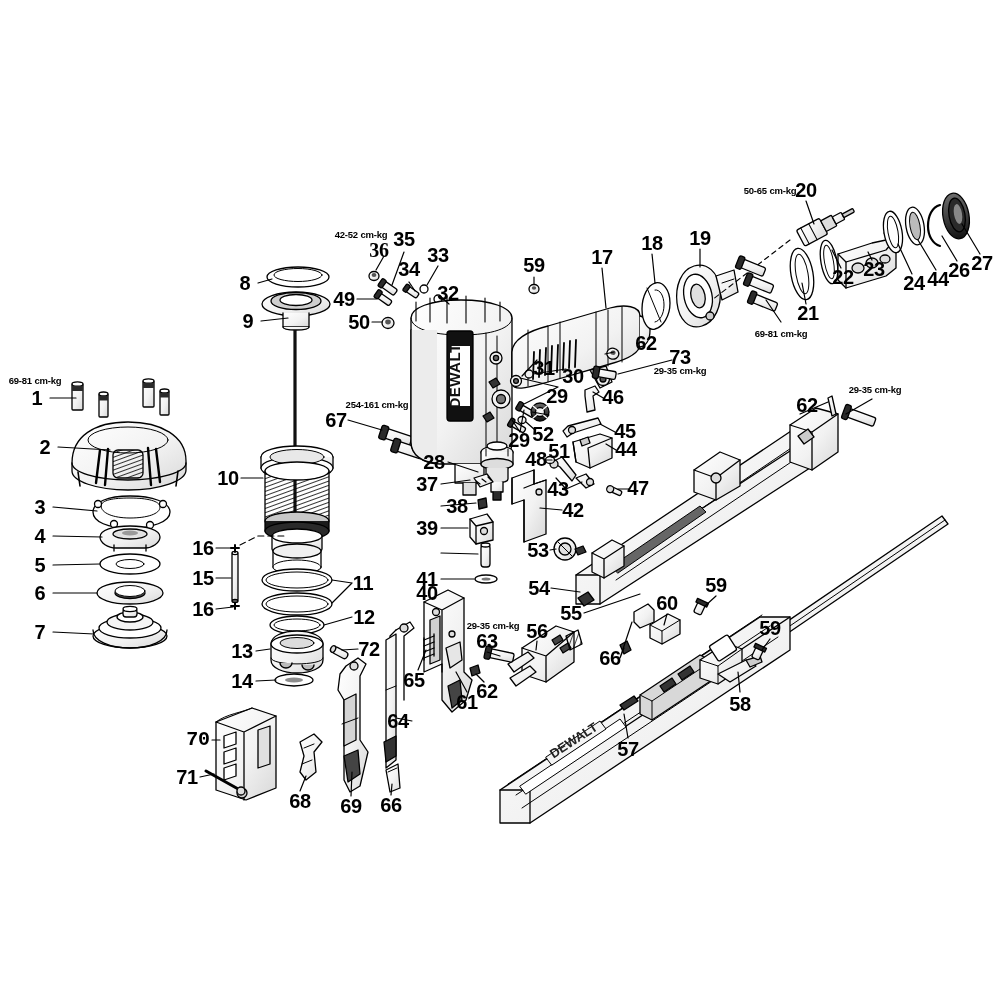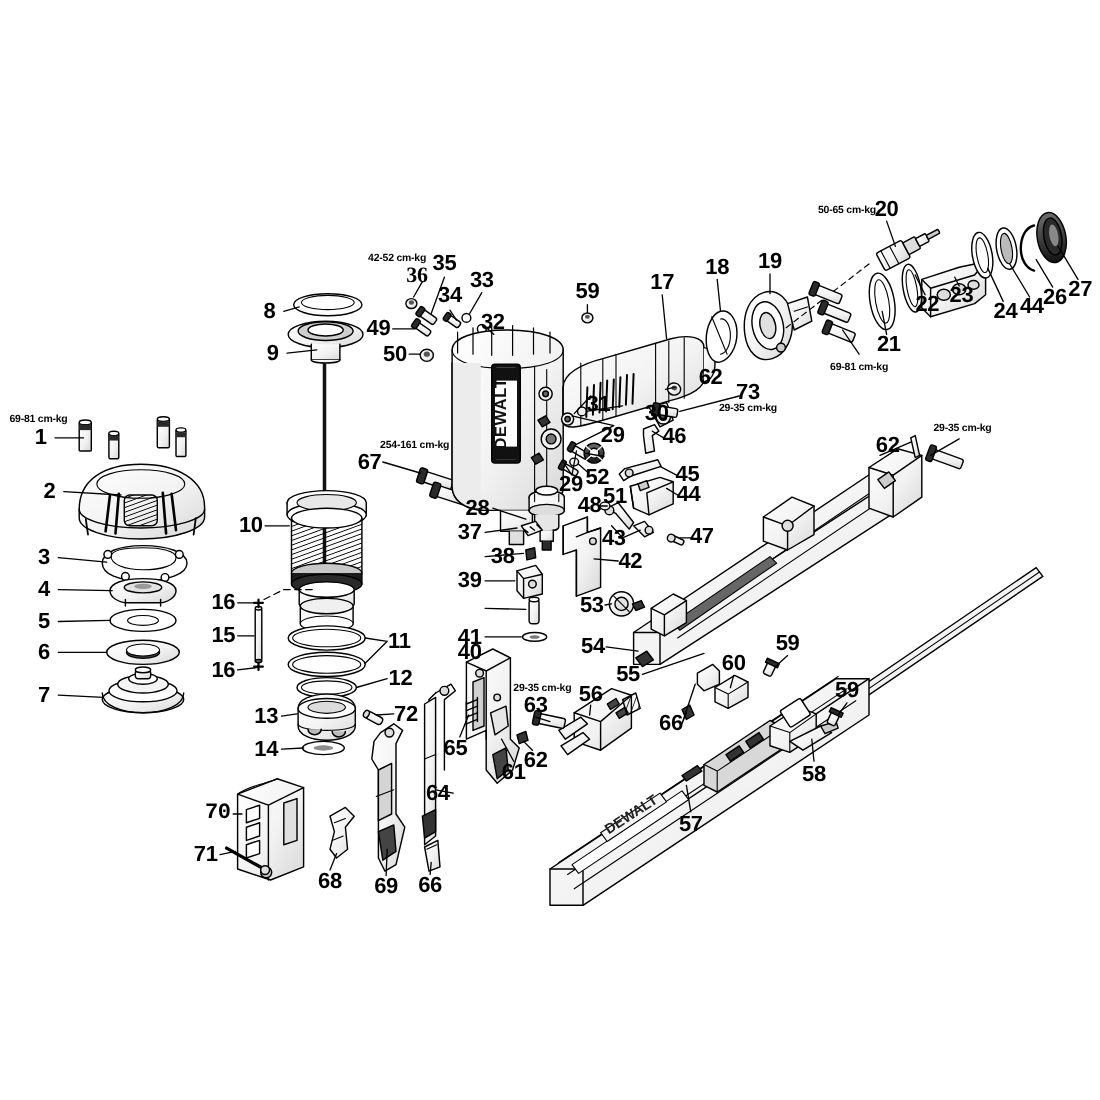--- a/index.html
+++ b/index.html
@@ -735,21 +735,21 @@
       <div class="callout num big" style="left: 808px; top: 313px;">21</div>
       <div class="callout num big" style="left: 843px; top: 277px;">22</div>
       <div class="callout num big" style="left: 874px; top: 269px;">23</div>
       <div class="callout num big" style="left: 914px; top: 283px;">24</div>
       <div class="callout num big" style="left: 938px; top: 279px;">44</div>
       <div class="callout num big" style="left: 959px; top: 270px;">26</div>
       <div class="callout num big" style="left: 982px; top: 263px;">27</div>
       <div class="callout num big" style="left: 434px; top: 462px;">28</div>
       <div class="callout num big" style="left: 557px; top: 396px;">29</div>
       <div class="callout num big" style="left: 519px; top: 440px;">29</div>
-      <div class="callout num big" style="left: 597px; top: 376px;">30</div>
+      <div class="callout num big" style="left: 573px; top: 376px;">30</div>
       <div class="callout num big" style="left: 544px; top: 368px;">31</div>
       <div class="callout num big" style="left: 448px; top: 293px;">32</div>
       <div class="callout num big" style="left: 438px; top: 255px;">33</div>
       <div class="callout num big" style="left: 409px; top: 269px;">34</div>
       <div class="callout num big" style="left: 404px; top: 239px;">35</div>
       <div class="callout num big" style="left: 379px; top: 250px; font-family: Liberation Serif, serif;">36</div>
       <div class="callout num big" style="left: 427px; top: 484px;">37</div>
       <div class="callout num big" style="left: 412px; top: 506px; margin-left: 45px;">38</div>
       <div class="callout num big" style="left: 427px; top: 528px;">39</div>
       <div class="callout num big" style="left: 427px; top: 553px; margin-top: 40px;">40</div>

